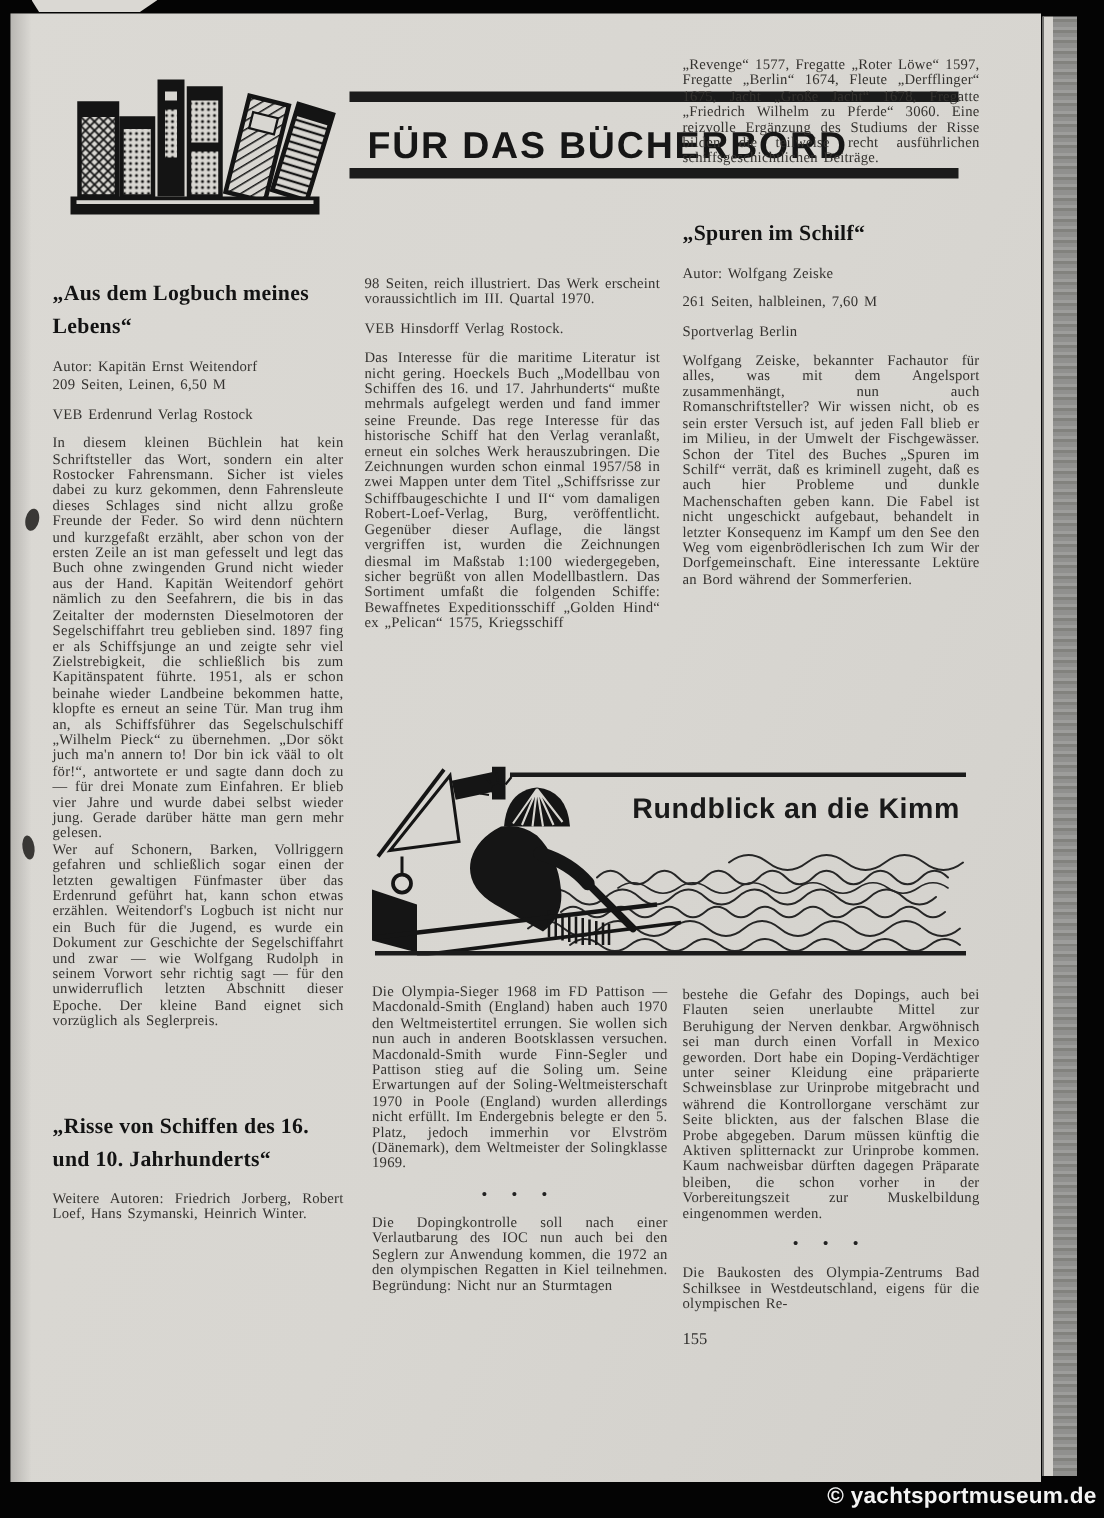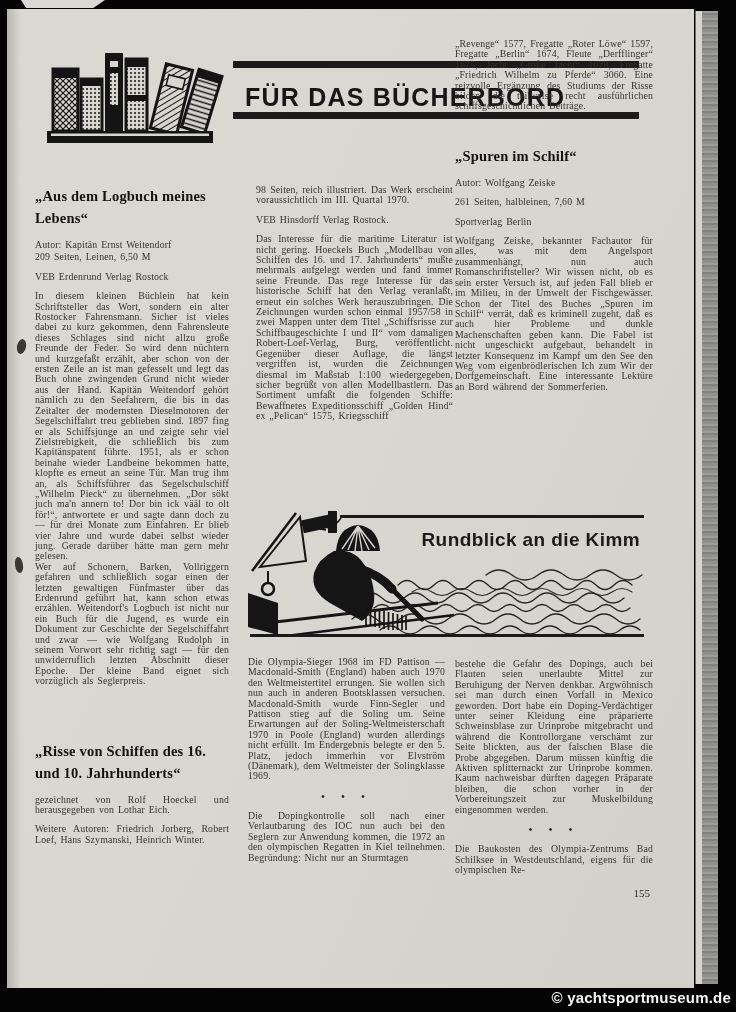--- a/index.html
+++ b/index.html
@@ -28,29 +28,29 @@
   
   .col{position:absolute;color:#34322f;}
   .col p{margin:0 0 9px 0;font-size:9.8px;line-height:10.4px;text-align:justify;
         letter-spacing:.15px;word-spacing:1.2px;}
   .col p.flush{margin-bottom:0;}
   .meta{font-size:9.9px;line-height:11px;margin:0 0 8px 0;}
   .meta.tight{margin-bottom:2px;}
   .article-title{font-family:Liberation Serif, serif;font-weight:700;font-size:14.5px;
         line-height:22px;color:#131313;margin:0 0 11px 0;letter-spacing:.2px;}
   .col-left{left:28px;top:176px;width:194px;}
-  .col-mid{left:249px;top:176px;width:197px;}
+  .col-mid{left:236px;top:176px;width:197px;}
   .col-right{left:448px;top:30px;width:198px;}
   .col-mid-b{left:241px;top:648px;width:197px;}
   .col-right-b{left:448px;top:650px;width:198px;}
   .gap-lg{height:44px;}
   .gap-md{height:24px;}
   .separator{text-align:center;font-weight:700;font-size:10px;letter-spacing:7px;
         color:#222;margin:7px 0 9px 0;}
-  .page-number{text-align:right;font-size:11px;color:#2e2d2b;margin-top:12px;padding-right:3px;}
+  .page-number{text-align:left;font-size:11px;color:#2e2d2b;margin-top:12px;padding-right:3px;}
 
   
   .banner{position:absolute;left:241px;top:502px;width:398px;height:126px;}
   .rule-top{position:absolute;left:92px;right:2px;top:4px;height:3px;background:#1b1b1b;}
   .rule-bottom{position:absolute;left:2px;right:2px;bottom:0;height:3px;background:#1b1b1b;}
   .banner-title{position:absolute;right:6px;top:18px;font-family:"Liberation Sans",sans-serif;
         font-weight:700;font-size:19px;letter-spacing:.4px;color:#1a1a1a;}
   .banner-art{position:absolute;left:0;top:0;}
 
   
@@ -114,21 +114,20 @@
 
     <div class="col col-left">
       <h2 class="article-title">„Aus dem Logbuch meines Lebens“</h2>
       <p class="meta tight">Autor: Kapitän Ernst Weitendorf</p>
       <p class="meta">209 Seiten, Leinen, 6,50 M</p>
       <p class="meta">VEB Erdenrund Verlag Rostock</p>
       <p class="flush">In diesem kleinen Büchlein hat kein Schriftsteller das Wort, sondern ein alter Rostocker Fahrensmann. Sicher ist vieles dabei zu kurz gekommen, denn Fahrensleute dieses Schlages sind nicht allzu große Freunde der Feder. So wird denn nüchtern und kurzgefaßt erzählt, aber schon von der ersten Zeile an ist man gefesselt und legt das Buch ohne zwingenden Grund nicht wieder aus der Hand. Kapitän Weitendorf gehört nämlich zu den Seefahrern, die bis in das Zeitalter der modernsten Dieselmotoren der Segelschiffahrt treu geblieben sind. 1897 fing er als Schiffsjunge an und zeigte sehr viel Zielstrebigkeit, die schließlich bis zum Kapitänspatent führte. 1951, als er schon beinahe wieder Landbeine bekommen hatte, klopfte es erneut an seine Tür. Man trug ihm an, als Schiffsführer das Segelschulschiff „Wilhelm Pieck“ zu übernehmen. „Dor sökt juch ma'n annern to! Dor bin ick vääl to olt för!“, antwortete er und sagte dann doch zu — für drei Monate zum Einfahren. Er blieb vier Jahre und wurde dabei selbst wieder jung. Gerade darüber hätte man gern mehr gelesen.</p>
       <p>Wer auf Schonern, Barken, Vollriggern gefahren und schließlich sogar einen der letzten gewaltigen Fünfmaster über das Erdenrund geführt hat, kann schon etwas erzählen. Weitendorf's Logbuch ist nicht nur ein Buch für die Jugend, es wurde ein Dokument zur Geschichte der Segelschiffahrt und zwar — wie Wolfgang Rudolph in seinem Vorwort sehr richtig sagt — für den unwiderruflich letzten Abschnitt dieser Epoche. Der kleine Band eignet sich vorzüglich als Seglerpreis.</p>
       <div class="gap-lg"></div>
       <h2 class="article-title">„Risse von Schiffen des 16. und 10. Jahrhunderts“</h2>
-      <p class="meta">gezeichnet von Rolf Hoeckel und herausgegeben von Lothar Eich.</p>
       <p class="meta">Weitere Autoren: Friedrich Jorberg, Robert Loef, Hans Szymanski, Heinrich Winter.</p>
     </div>
 
     <div class="col col-mid">
       <p class="meta">98 Seiten, reich illustriert. Das Werk erscheint voraussichtlich im III. Quartal 1970.</p>
       <p class="meta">VEB Hinsdorff Verlag Rostock.</p>
       <p>Das Interesse für die maritime Literatur ist nicht gering. Hoeckels Buch „Modellbau von Schiffen des 16. und 17. Jahrhunderts“ mußte mehrmals aufgelegt werden und fand immer seine Freunde. Das rege Interesse für das historische Schiff hat den Verlag veranlaßt, erneut ein solches Werk herauszubringen. Die Zeichnungen wurden schon einmal 1957/58 in zwei Mappen unter dem Titel „Schiffsrisse zur Schiffbaugeschichte I und II“ vom damaligen Robert-Loef-Verlag, Burg, veröffentlicht. Gegenüber dieser Auflage, die längst vergriffen ist, wurden die Zeichnungen diesmal im Maßstab 1:100 wiedergegeben, sicher begrüßt von allen Modellbastlern. Das Sortiment umfaßt die folgenden Schiffe: Bewaffnetes Expeditionsschiff „Golden Hind“ ex „Pelican“ 1575, Kriegsschiff</p>
     </div>
 
     <div class="col col-right">

